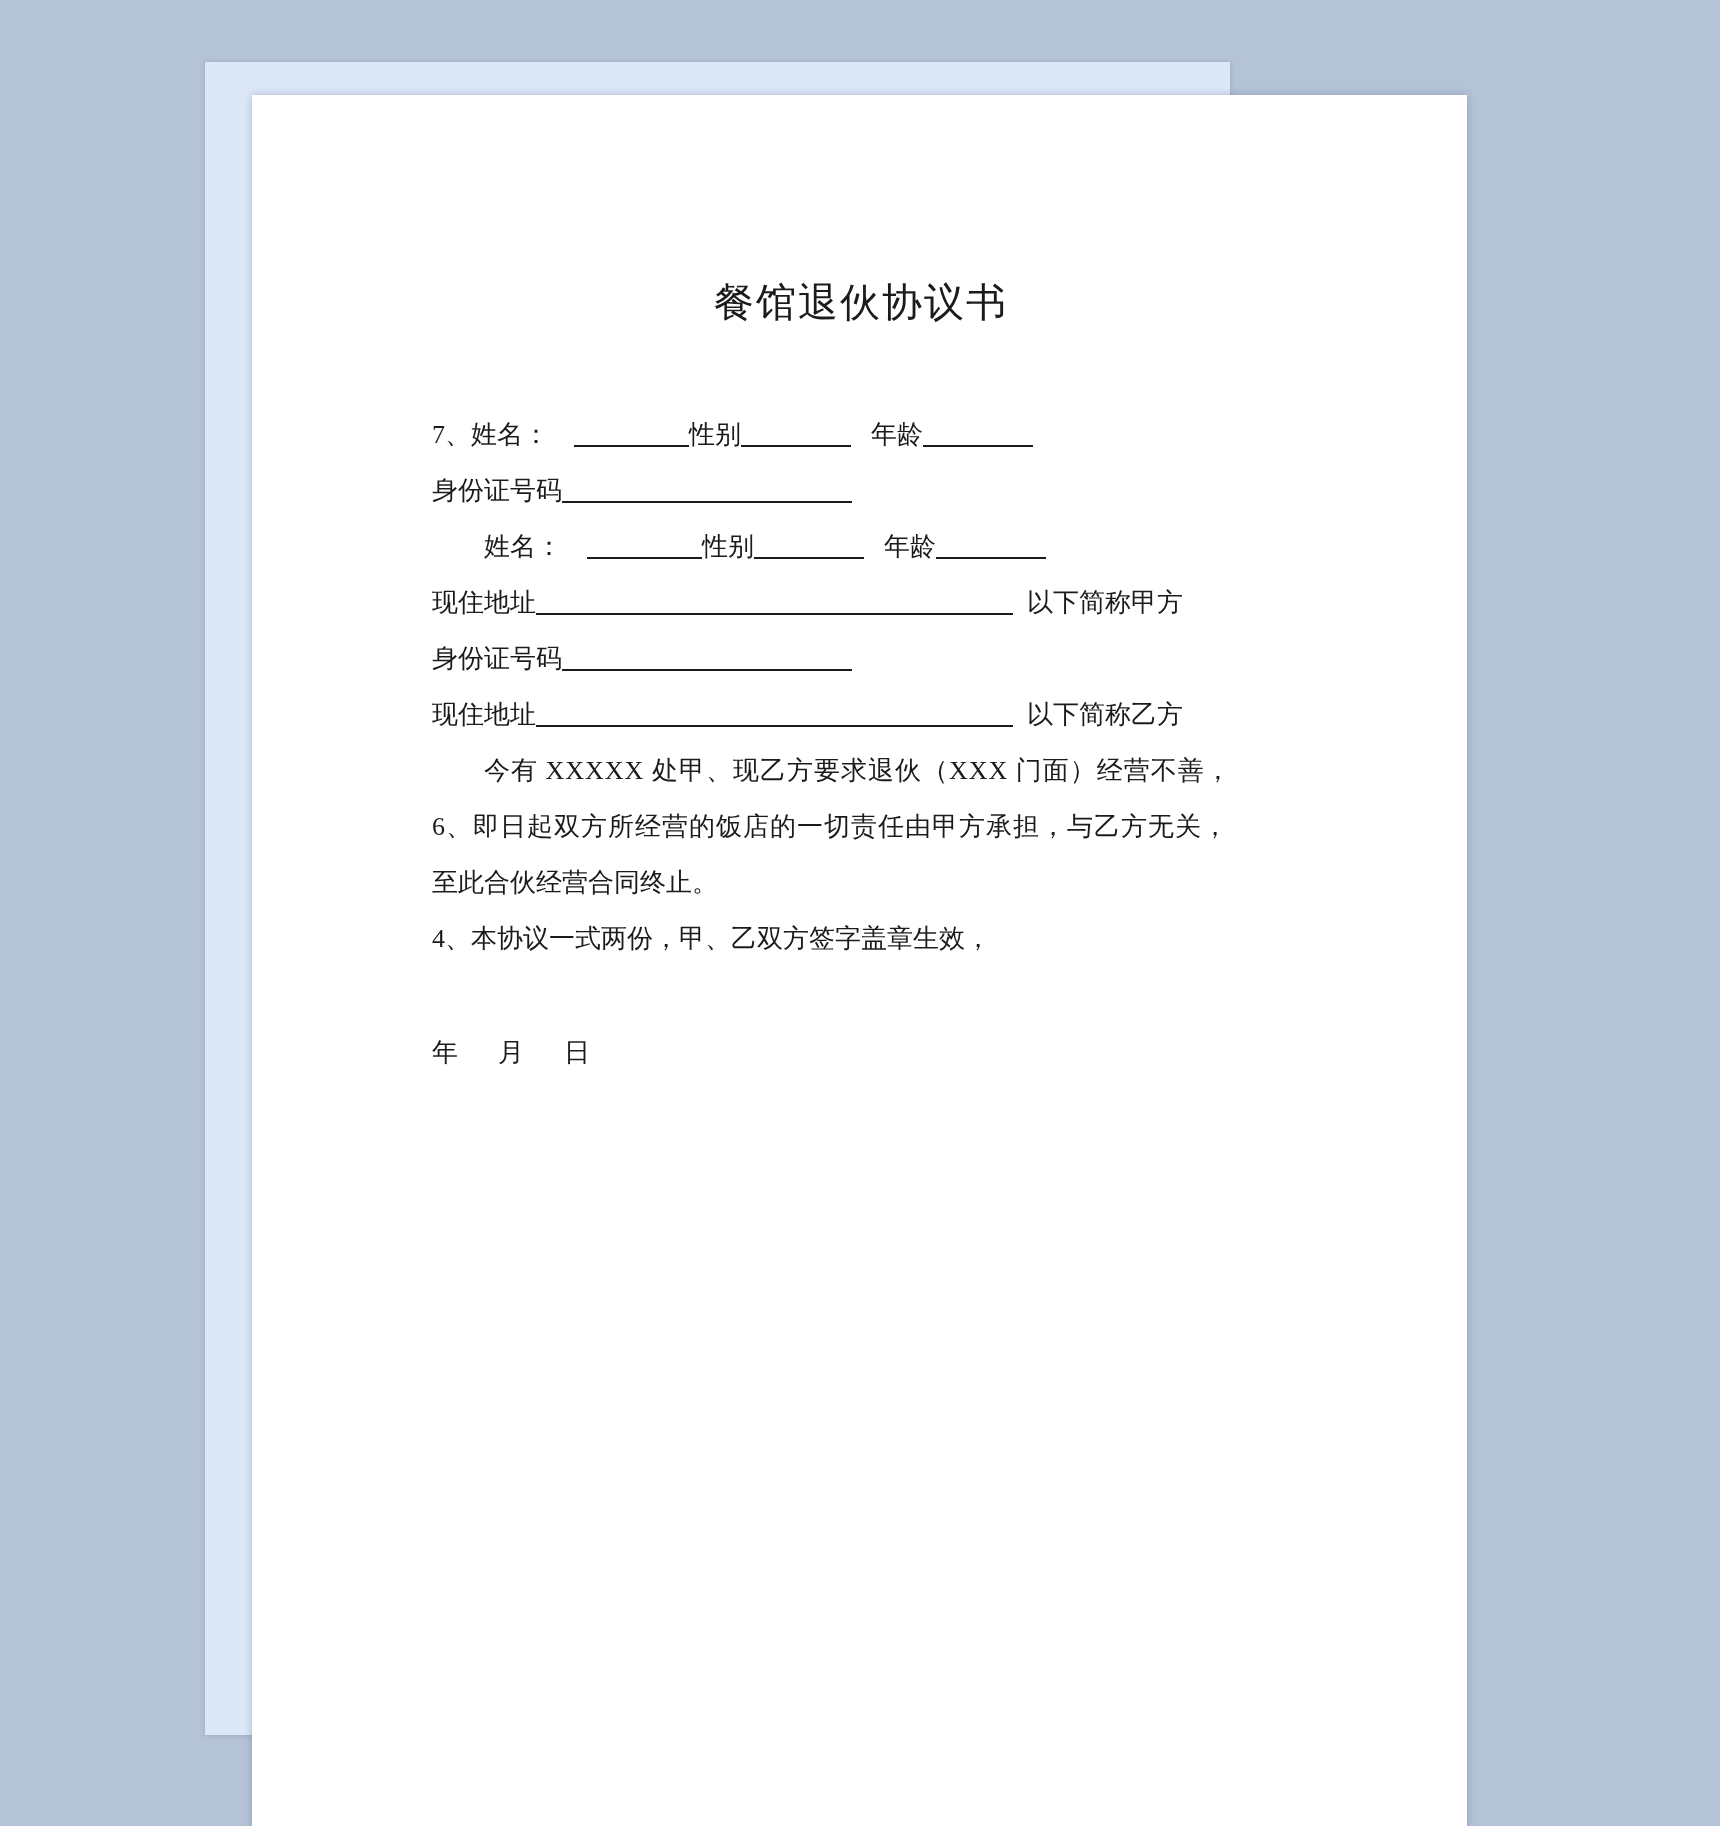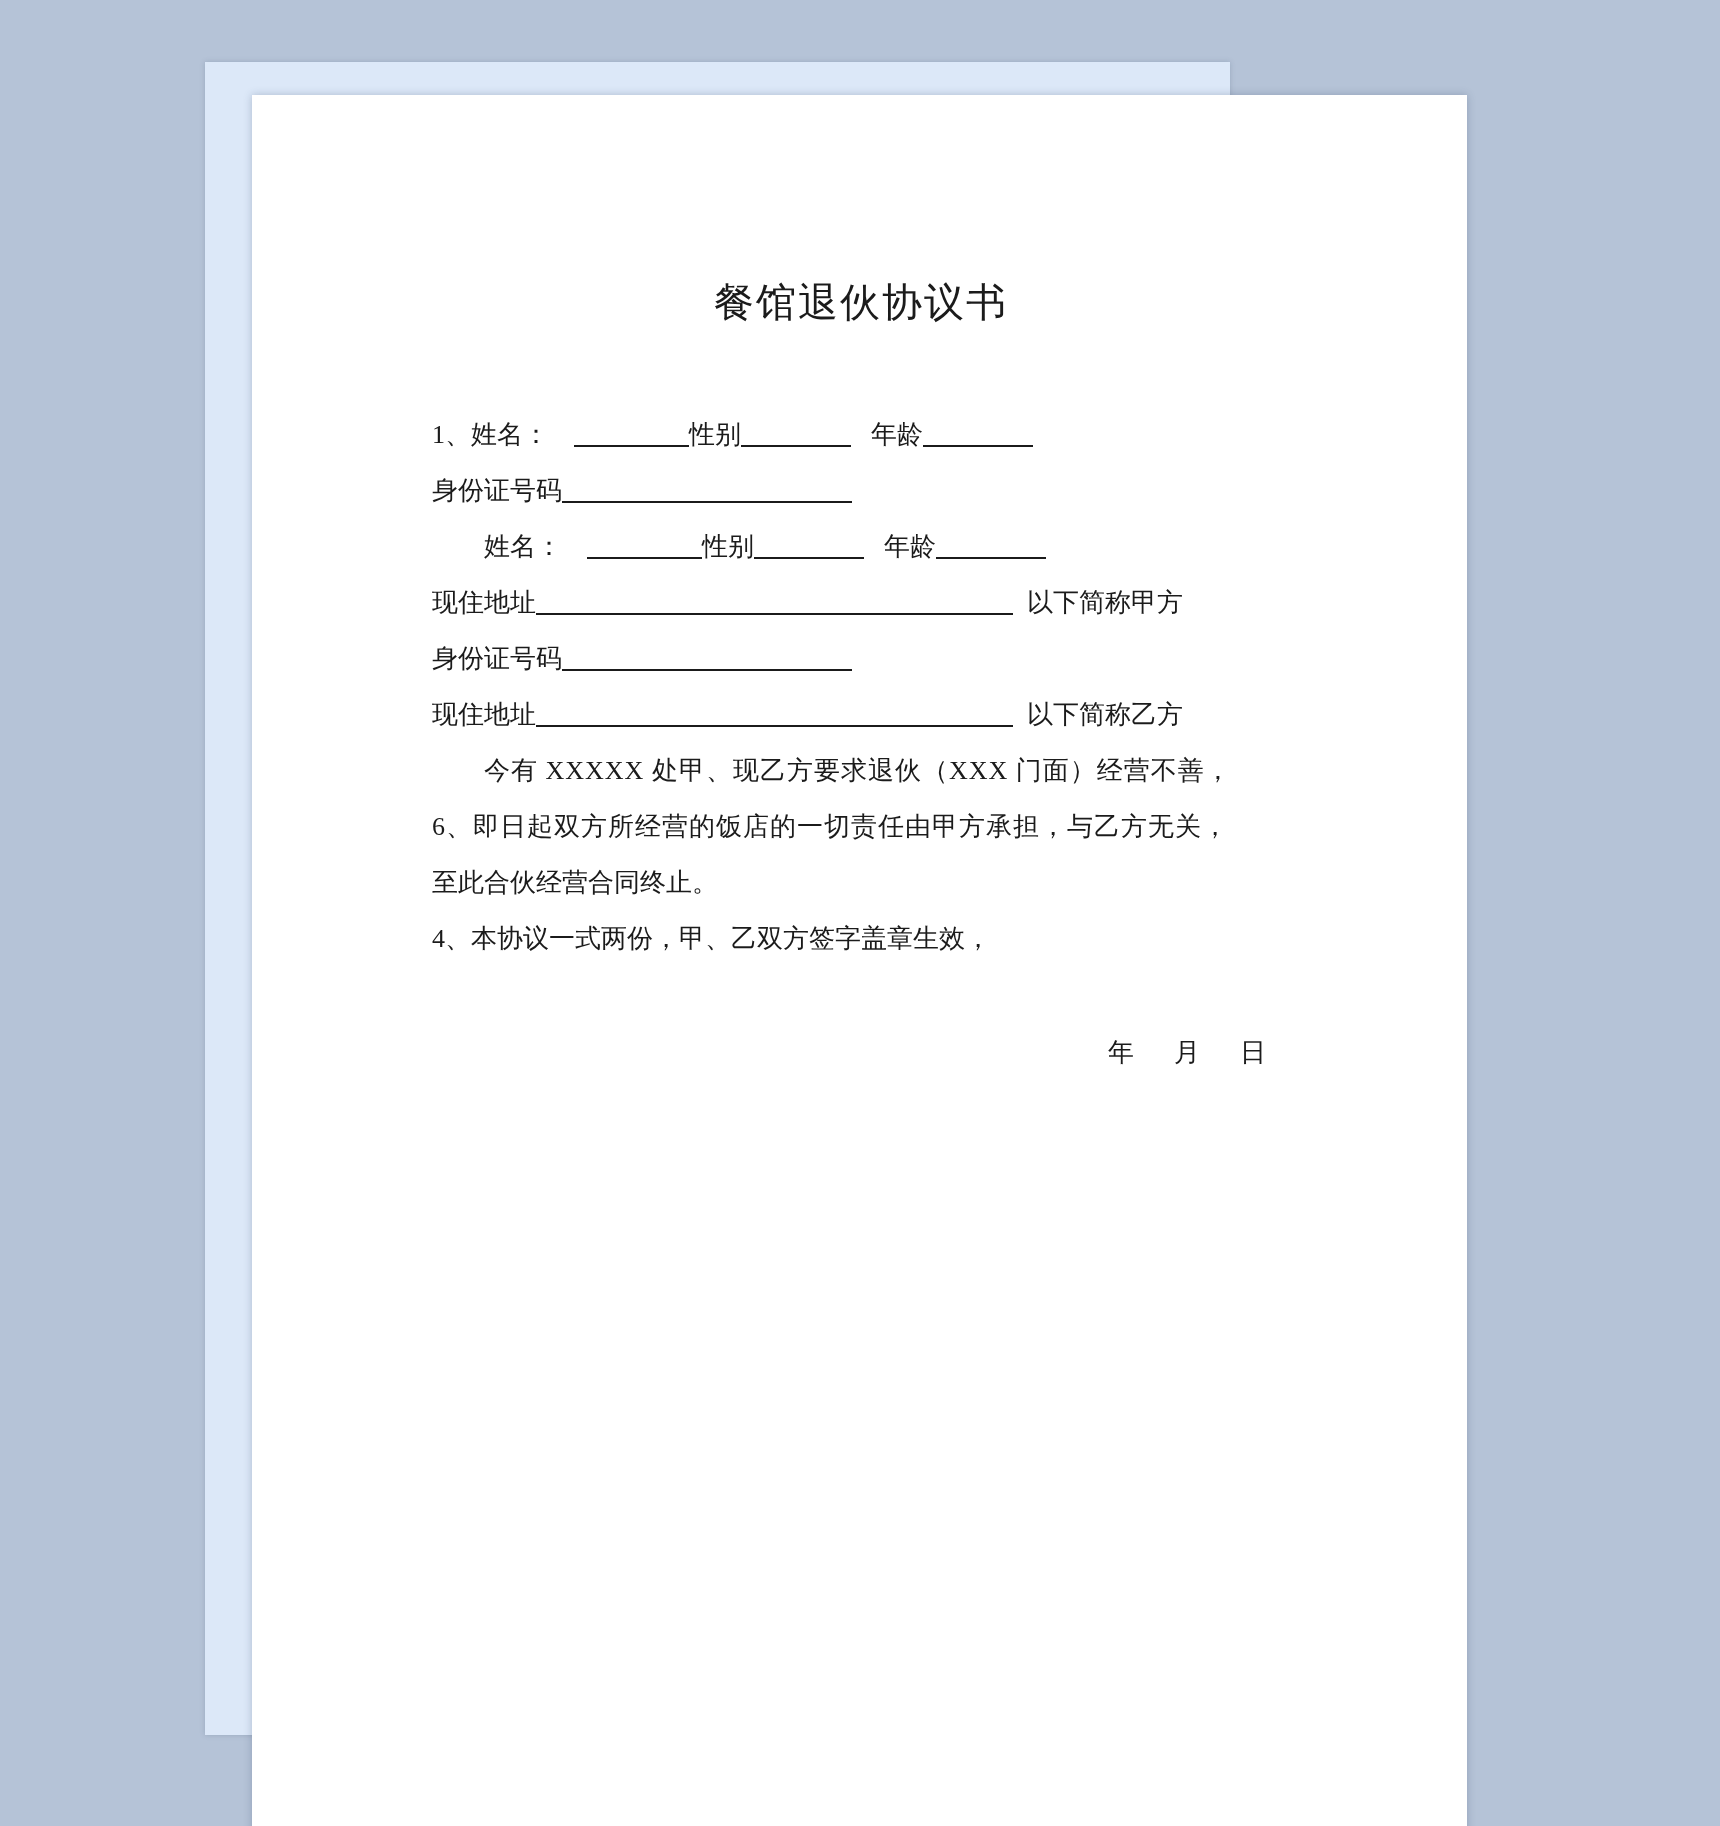--- a/index.html
+++ b/index.html
@@ -57,37 +57,36 @@
     margin-top:70px;
     padding-left:73px;
     font-size:26px;
     line-height:56px;
   }
   .sig-gap{display:inline-block;width:188px;}
   .date-row{
     margin-top:58px;
     font-size:26px;
     line-height:56px;
-    text-align:right;
     padding-right:24px;
   }
   .date-row .sep{display:inline-block;width:40px;}
   .para{letter-spacing:1px;}
 </style>
 </head>
 <body>
 
 <div class="back-sheet"></div>
 
 <div class="page">
 
   <h1 class="doc-title">餐馆退伙协议书</h1>
 
   <div class="line">
-    <span>1、姓名：</span><span class="gap25"></span><span class="blank w115"></span><span>性别</span><span class="blank w110"></span><span class="gap20"></span><span>年龄</span><span class="blank w110"></span>
+    <span>7、姓名：</span><span class="gap25"></span><span class="blank w115"></span><span>性别</span><span class="blank w110"></span><span class="gap20"></span><span>年龄</span><span class="blank w110"></span>
   </div>
 
   <div class="line">
     <span>身份证号码</span><span class="blank w290"></span>
   </div>
 
   <div class="line indent-name">
     <span>姓名：</span><span class="gap25"></span><span class="blank w115"></span><span>性别</span><span class="blank w110"></span><span class="gap20"></span><span>年龄</span><span class="blank w110"></span>
   </div>
 

